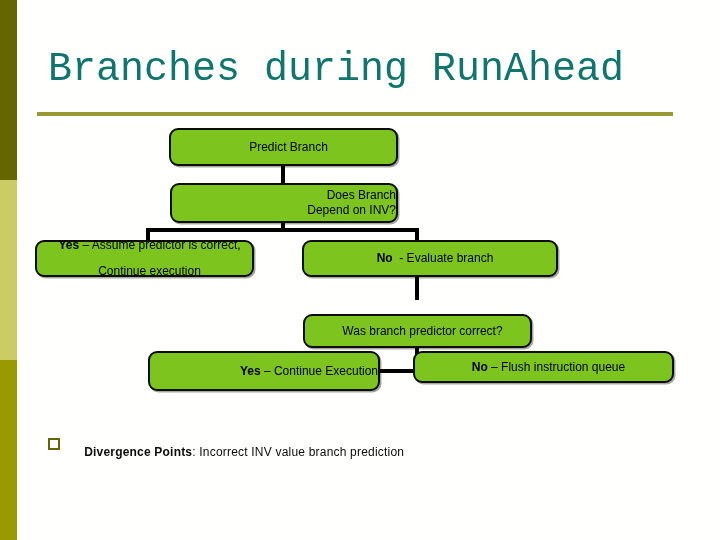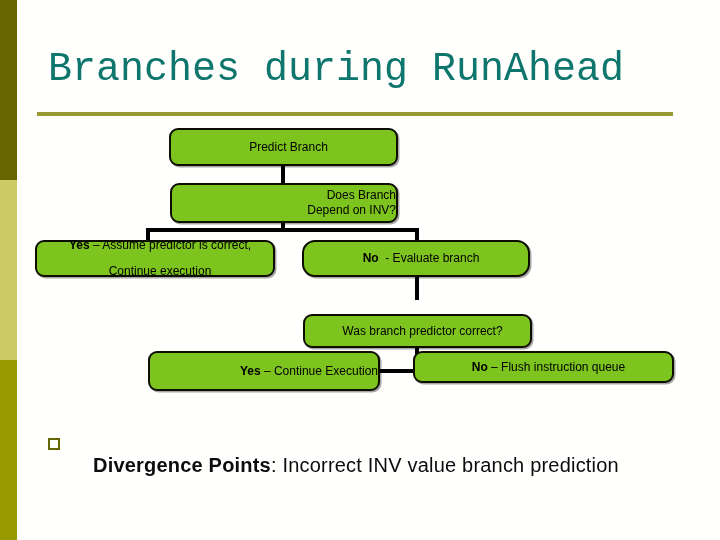--- a/index.html
+++ b/index.html
@@ -32,22 +32,22 @@
     background: #7dc41e; border: 2px solid #0d0d00; border-radius: 9px;
     box-shadow: 1.5px 1.5px 0 rgba(0,0,0,0.35);
     display: flex; flex-direction: column; align-items: center; justify-content: center;
     font-size: 12px; line-height: 1.25; color: #000; text-align: center;
     white-space: pre-wrap;
     padding-left: 10px;
   }
   .node b { font-weight: 700; }
   .n-predict      { left: 169px; top: 128px; width: 229px; height: 38px; }
   .n-depend       { left: 170px; top: 183px; width: 228px; height: 40px; align-items: flex-end; }
-  .n-yes-assume   { left: 35px;  top: 240px; width: 240px; height: 37px; gap: 11px; }
-  .n-no-evaluate  { left: 302px; top: 240px; width: 228px; height: 37px; border-radius: 13px; }
+  .n-yes-assume   { left: 35px;  top: 240px; width: 219px; height: 37px; gap: 11px; }
+  .n-no-evaluate  { left: 302px; top: 240px; width: 256px; height: 37px; }
   .n-was-correct  { left: 303px; top: 298px; width: 229px; height: 34px; margin-top: 16px; }
   .n-yes-continue { left: 148px; top: 351px; width: 232px; height: 40px; align-items: flex-end; }
   .n-no-flush     { left: 413px; top: 351px; width: 261px; height: 32px; }
 
   
   .conn { position: absolute; background: #000; }
   .c-v1    { left: 281px; top: 164px; width: 4px;   height: 20px; }
   .c-v2    { left: 281px; top: 221px; width: 4px;   height: 11px; }
   .c-h1    { left: 146px; top: 228px; width: 273px; height: 4px;  }
   .c-stubL { left: 146px; top: 228px; width: 4px;   height: 14px; }
@@ -56,21 +56,21 @@
   .c-v4    { left: 415px; top: 330px; width: 4px;   height: 43px; }
   .c-h2    { left: 378px; top: 369px; width: 49px;  height: 4px;  }
 
   
   .bullet-marker {
     position: absolute; left: 48px; top: 438px; width: 8px; height: 8px;
     border: 2px solid #666600; background: transparent;
   }
   .bullet-text {
     position: absolute; left: 70px; top: 431px;
-    font-size: 20px; color: #0c0c0c; white-space: pre; letter-spacing: 0.2px;
+    font-size: 12px; color: #0c0c0c; white-space: pre; letter-spacing: 0.2px;
   }
   .bullet-text b { font-weight: 700; }
 </style>
 </head>
 <body>
 
 <div class="slide">
 
   <div class="sidebar">
     <div class="seg seg1"></div>

